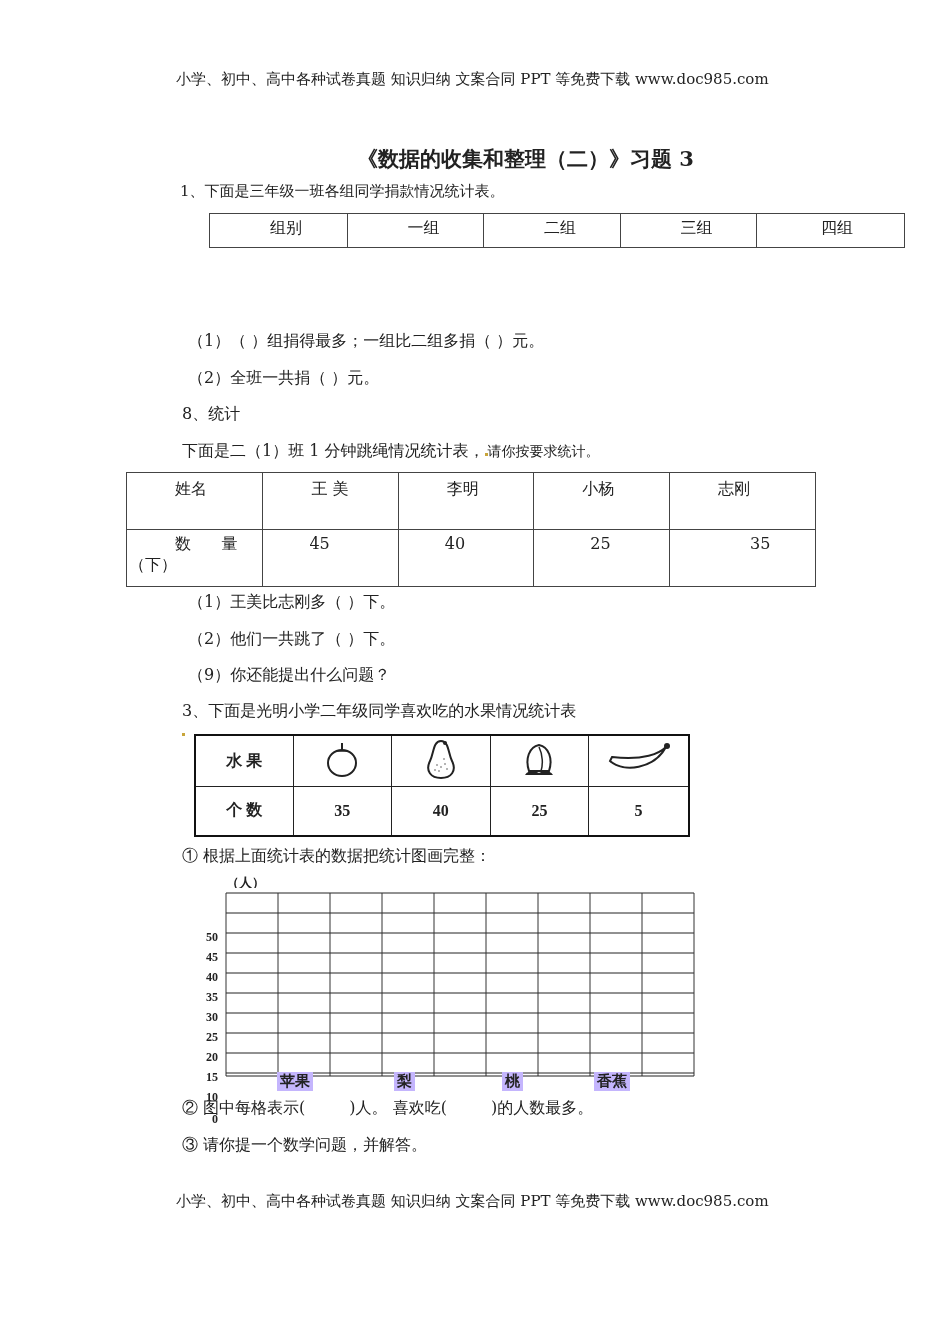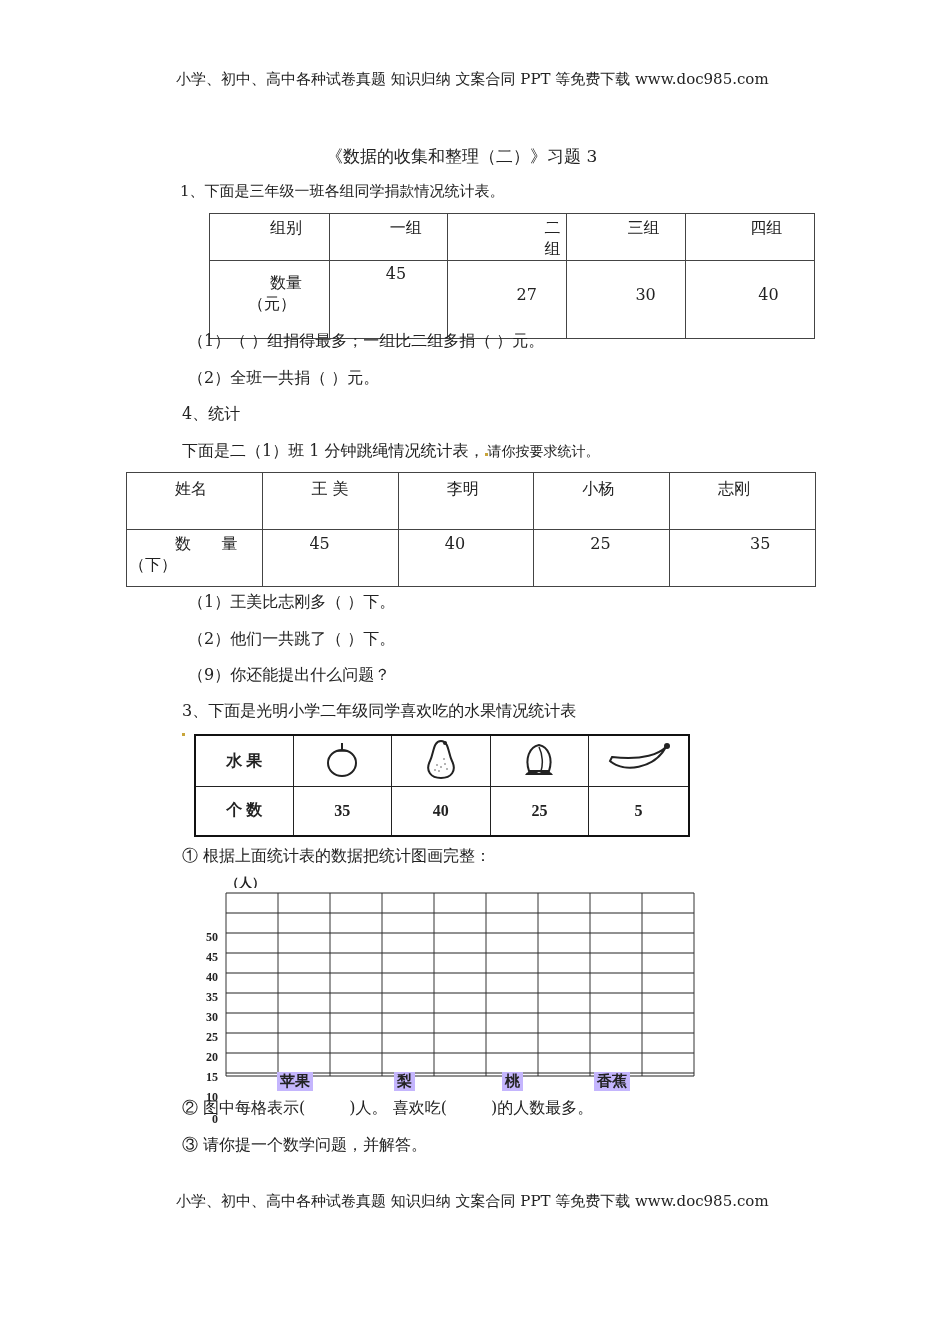--- a/index.html
+++ b/index.html
@@ -1,83 +1,65 @@
 <!DOCTYPE html>
 <html><head>
 <meta charset="utf-8">
 <style>
   html, body { margin: 0; padding: 0; background: #ffffff; }
   body { width: 950px; height: 1344px; position: relative; overflow: hidden;
          font-family: "DejaVu Serif", "Liberation Serif", serif; color: #222; }
   .abs { position: absolute; }
   .hdr { font-size: 15px; color: #222; white-space: nowrap; }
-  .title { font-size: 17px; font-weight: normal; white-space: nowrap; }
+  .title { font-size: 21px; font-weight: bold; white-space: nowrap; margin-left: 31px; }
   .txt { font-size: 16px; white-space: nowrap; }
   .txt-sm { font-size: 15px; white-space: nowrap; }
   table { border-collapse: collapse; }
   .t1 td, .t2 td { border: 1px solid #444; font-size: 16px; vertical-align: top; padding: 0; }
   .t3 td { border: 1px solid #222; font-size: 16px; font-weight: bold; text-align: center; vertical-align: middle; font-family: "Liberation Serif", serif; }
   .t3 { border: 2px solid #111; }
   .mark { display: inline-block; width: 3px; height: 3px; background: #c8a53a; vertical-align: baseline; }
   .chart-ylab { font-size: 12px; font-weight: bold; text-align: right; width: 22px; font-family: "Liberation Serif", serif; margin-top: 44px; }
   .xlab { font-size: 15px; font-weight: bold; background: #c4b5fd; padding: 0 3px; }
 </style>
 </head>
 <body>
 
 <div class="abs hdr" style="left:176px; top:70px;">小学、初中、高中各种试卷真题 知识归纳 文案合同 PPT 等免费下载   www.doc985.com</div>
 
 <div class="abs title" style="left:326px; top:145px;">《数据的收集和整理（二）》习题 3</div>
 
 <div class="abs txt-sm" style="left:180px; top:182px;">1、下面是三年级一班各组同学捐款情况统计表。</div>
 
-<table class="abs t1" style="left:209px; top:213px; width:606px;">
+<table class="abs t1" style="left:209px; top:213px; width:696px;">
   <tbody>
       <tr style="height:34px;">
     <td style="width:119px;">
           <div style="padding:4px 0 0 60px;">组别</div>
         </td>
     <td style="width:118px;">
           <div style="padding:4px 0 0 60px;">一组</div>
         </td>
     <td style="width:118px;">
-          <div style="padding:4px 0 0 60px;margin-left:36px;">二组</div>
+          <div style="padding:4px 0 0 60px;">二组</div>
         </td>
     <td style="width:118px;">
           <div style="padding:4px 0 0 60px;">三组</div>
         </td>
     <td style="width:128px;">
           <div style="padding:4px 0 0 64px;">四组</div>
         </td>
   </tr>
-  <tr style="height:78px;">
-    <td>
-      <div style="padding:12px 0 0 60px;">数量</div>
-      <div style="padding:0 0 0 38px;">（元）</div>
-    </td>
-    <td>
-          <div style="padding:3px 0 0 56px;">45</div>
-        </td>
-    <td>
-          <div style="padding:24px 0 0 68px;">27</div>
-        </td>
-    <td>
-          <div style="padding:24px 0 0 68px;">30</div>
-        </td>
-    <td>
-          <div style="padding:24px 0 0 72px;">40</div>
-        </td>
-  </tr>
 </tbody>
   </table>
 
 <div class="abs txt" style="left:188px; top:331px;">（1）（    ）组捐得最多；一组比二组多捐（    ）元。</div>
 <div class="abs txt" style="left:188px; top:368px;">（2）全班一共捐（     ）元。</div>
 
-<div class="abs txt" style="left:182px; top:404px;">4、统计</div>
+<div class="abs txt" style="left:182px; top:404px;">8、统计</div>
 <div class="abs txt" style="left:182px; top:441px;">
   <span>下面是二（1）班 1 分钟跳绳情况统计表，</span><span class="mark"></span><span style="font-size:14px;">请你按要求统计。</span>
 </div>
 
 <table class="abs t2" style="left:126px; top:472px; width:690px;">
   <tbody>
       <tr style="height:57px;">
     <td style="width:136px;">
           <div style="padding:6px 0 0 48px;">姓名</div>
         </td>

